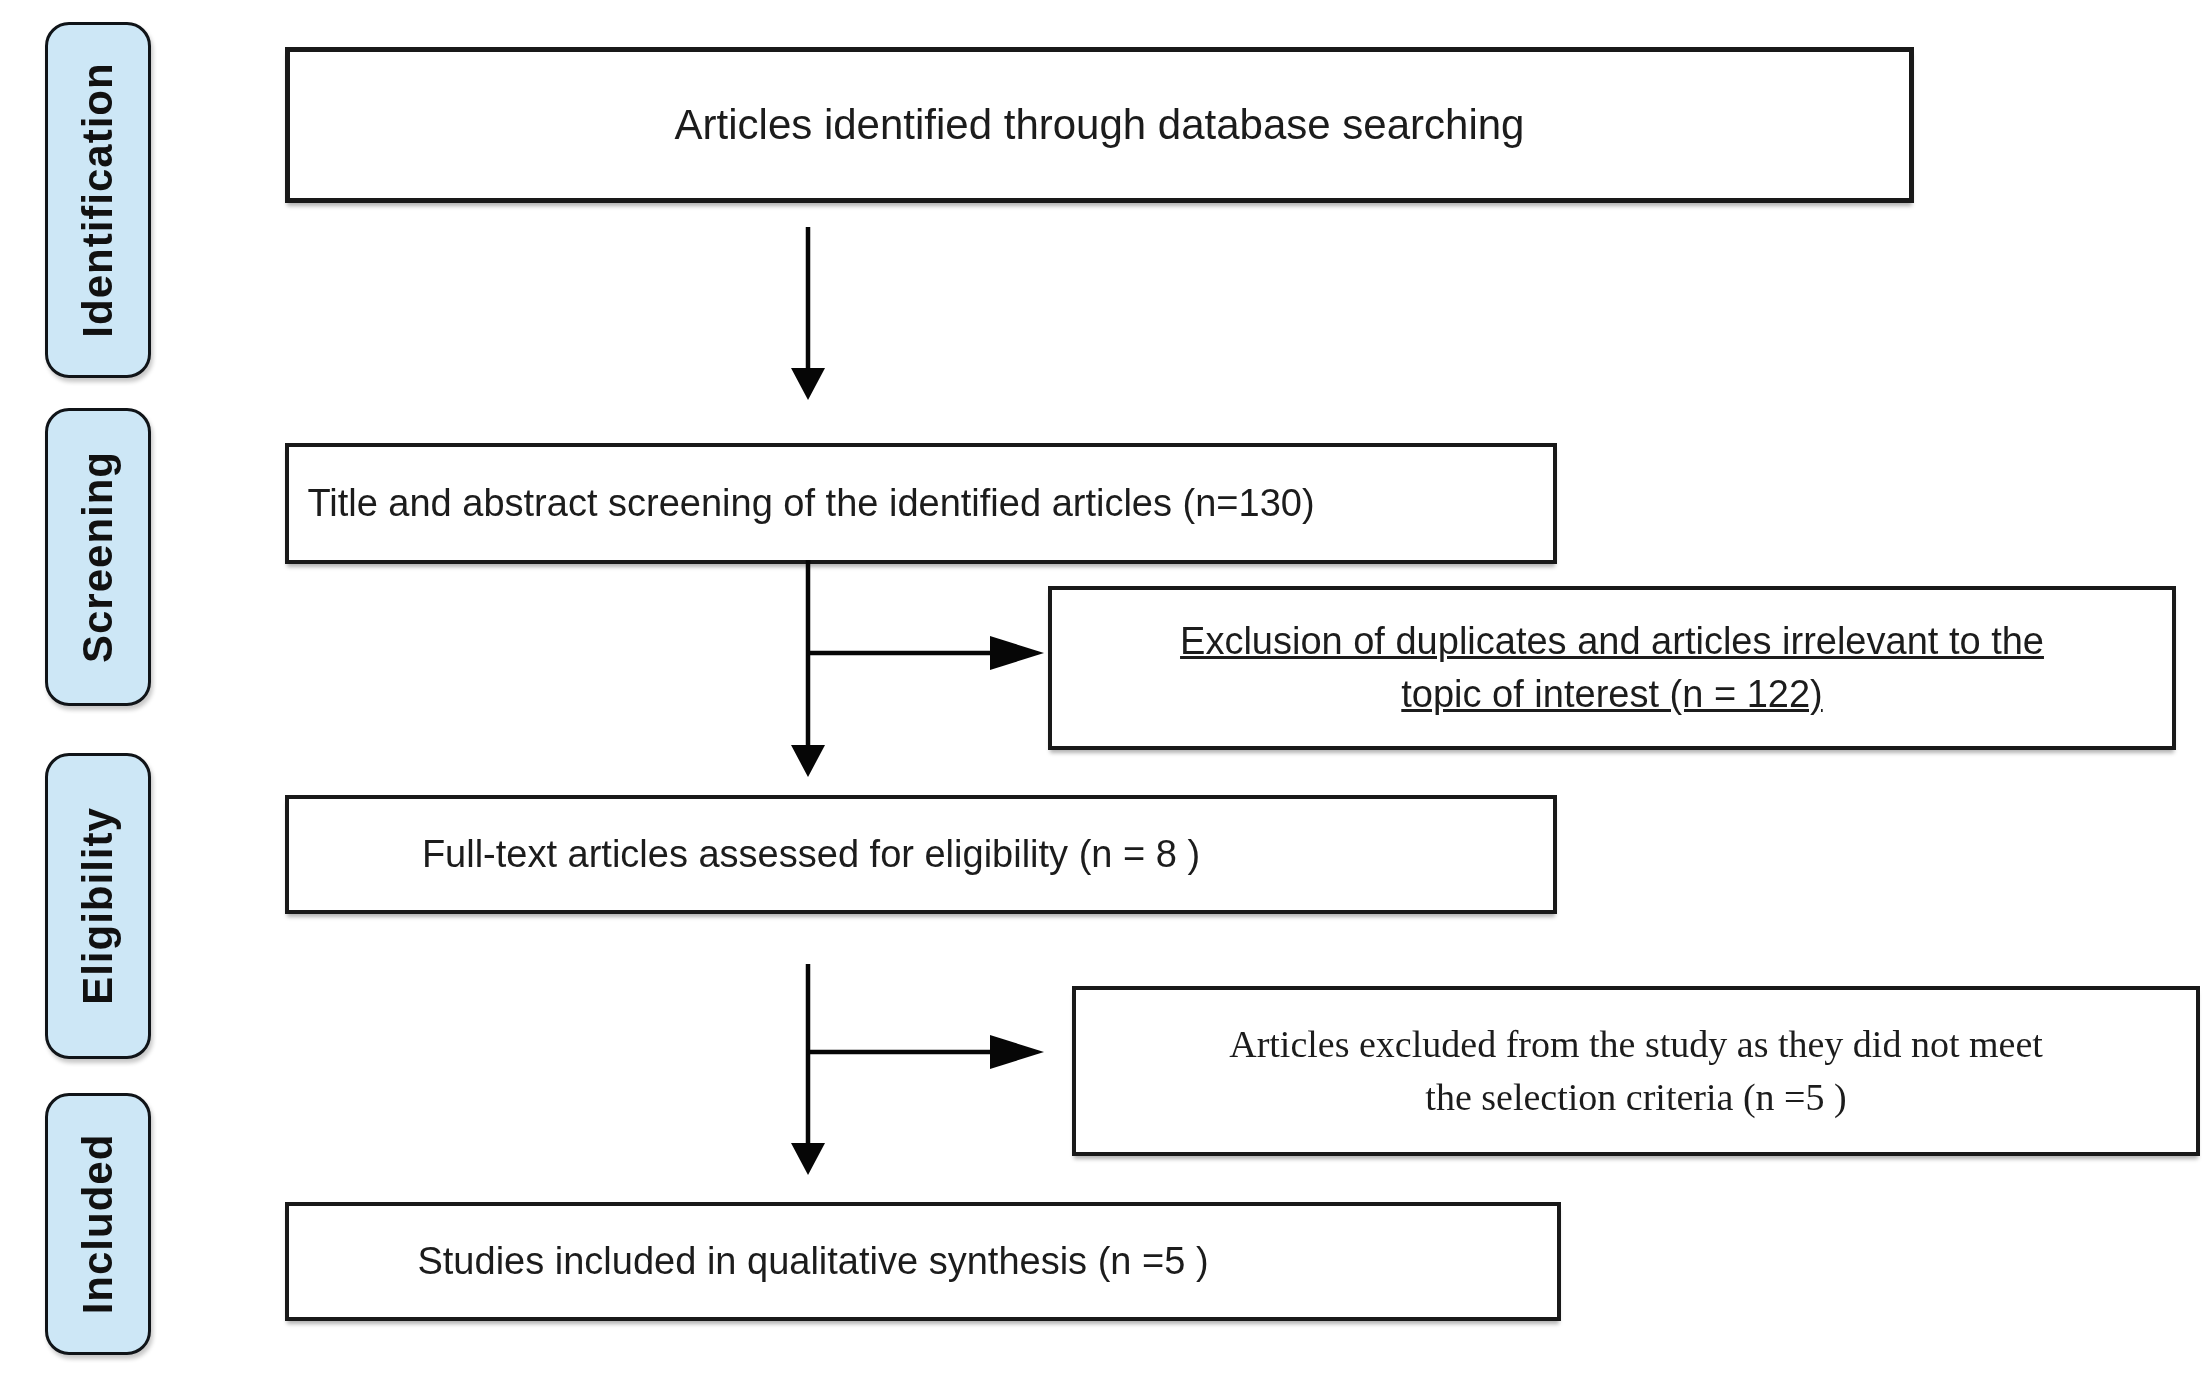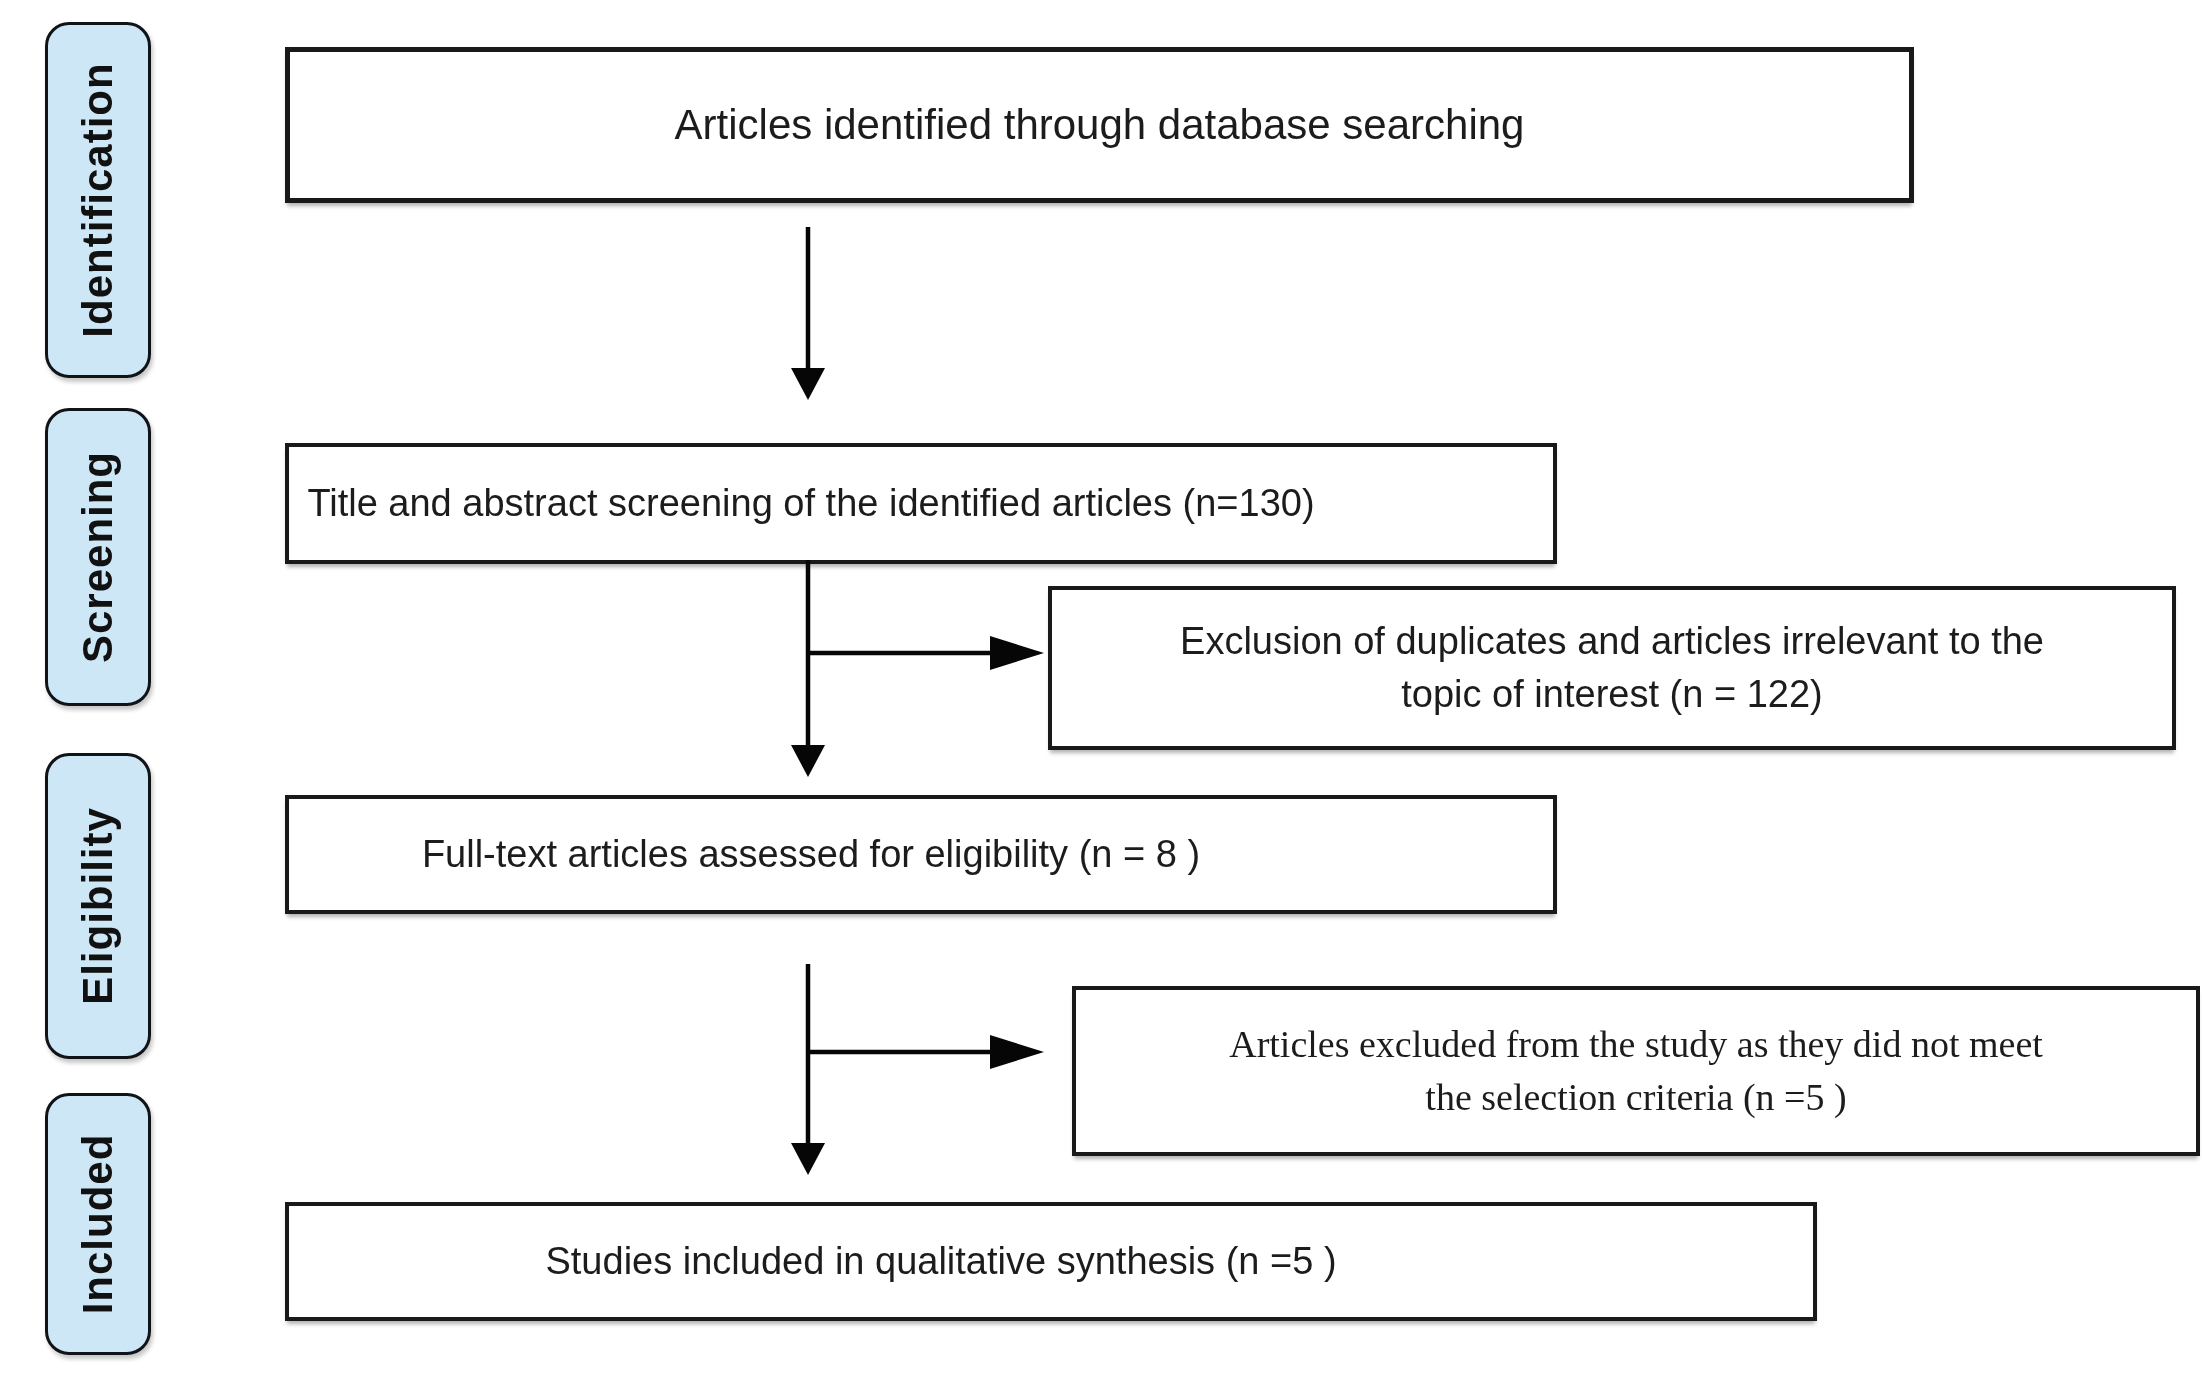--- a/index.html
+++ b/index.html
@@ -54,22 +54,22 @@
     font-size:38px;line-height:1.4;
     box-shadow:0 5px 4px -2px rgba(0,0,0,0.30);
   }
   #box-identified{
     left:285px;top:47px;width:1629px;height:156px;
     border-width:5px;font-size:42px;
   }
   #box-identified .l2{white-space:pre-wrap;}
   #box-screening{left:285px;top:443px;width:1272px;height:121px;padding-right:220px;}
   #box-fulltext{left:285px;top:795px;width:1272px;height:119px;padding-right:220px;}
-  #box-included{left:285px;top:1202px;width:1532px;height:119px;padding-right:220px;}
-  #box-exclusion1{left:1048px;top:586px;width:1128px;height:164px;}
+  #box-included{left:285px;top:1202px;width:1276px;height:119px;padding-right:220px;}
+  #box-exclusion1{left:1048px;top:586px;width:1128px;height:164px;text-decoration:underline;}
   #box-exclusion2{left:1072px;top:986px;width:1128px;height:170px;font-family:Liberation Serif, serif;}
 
   
   #connectors{
     position:absolute;left:0;top:0;width:2202px;height:1385px;
     pointer-events:none;
   }
   #connectors line{stroke:var(--arrow);stroke-width:4.5;}
   #connectors polygon{fill:var(--arrow);}
 </style>

